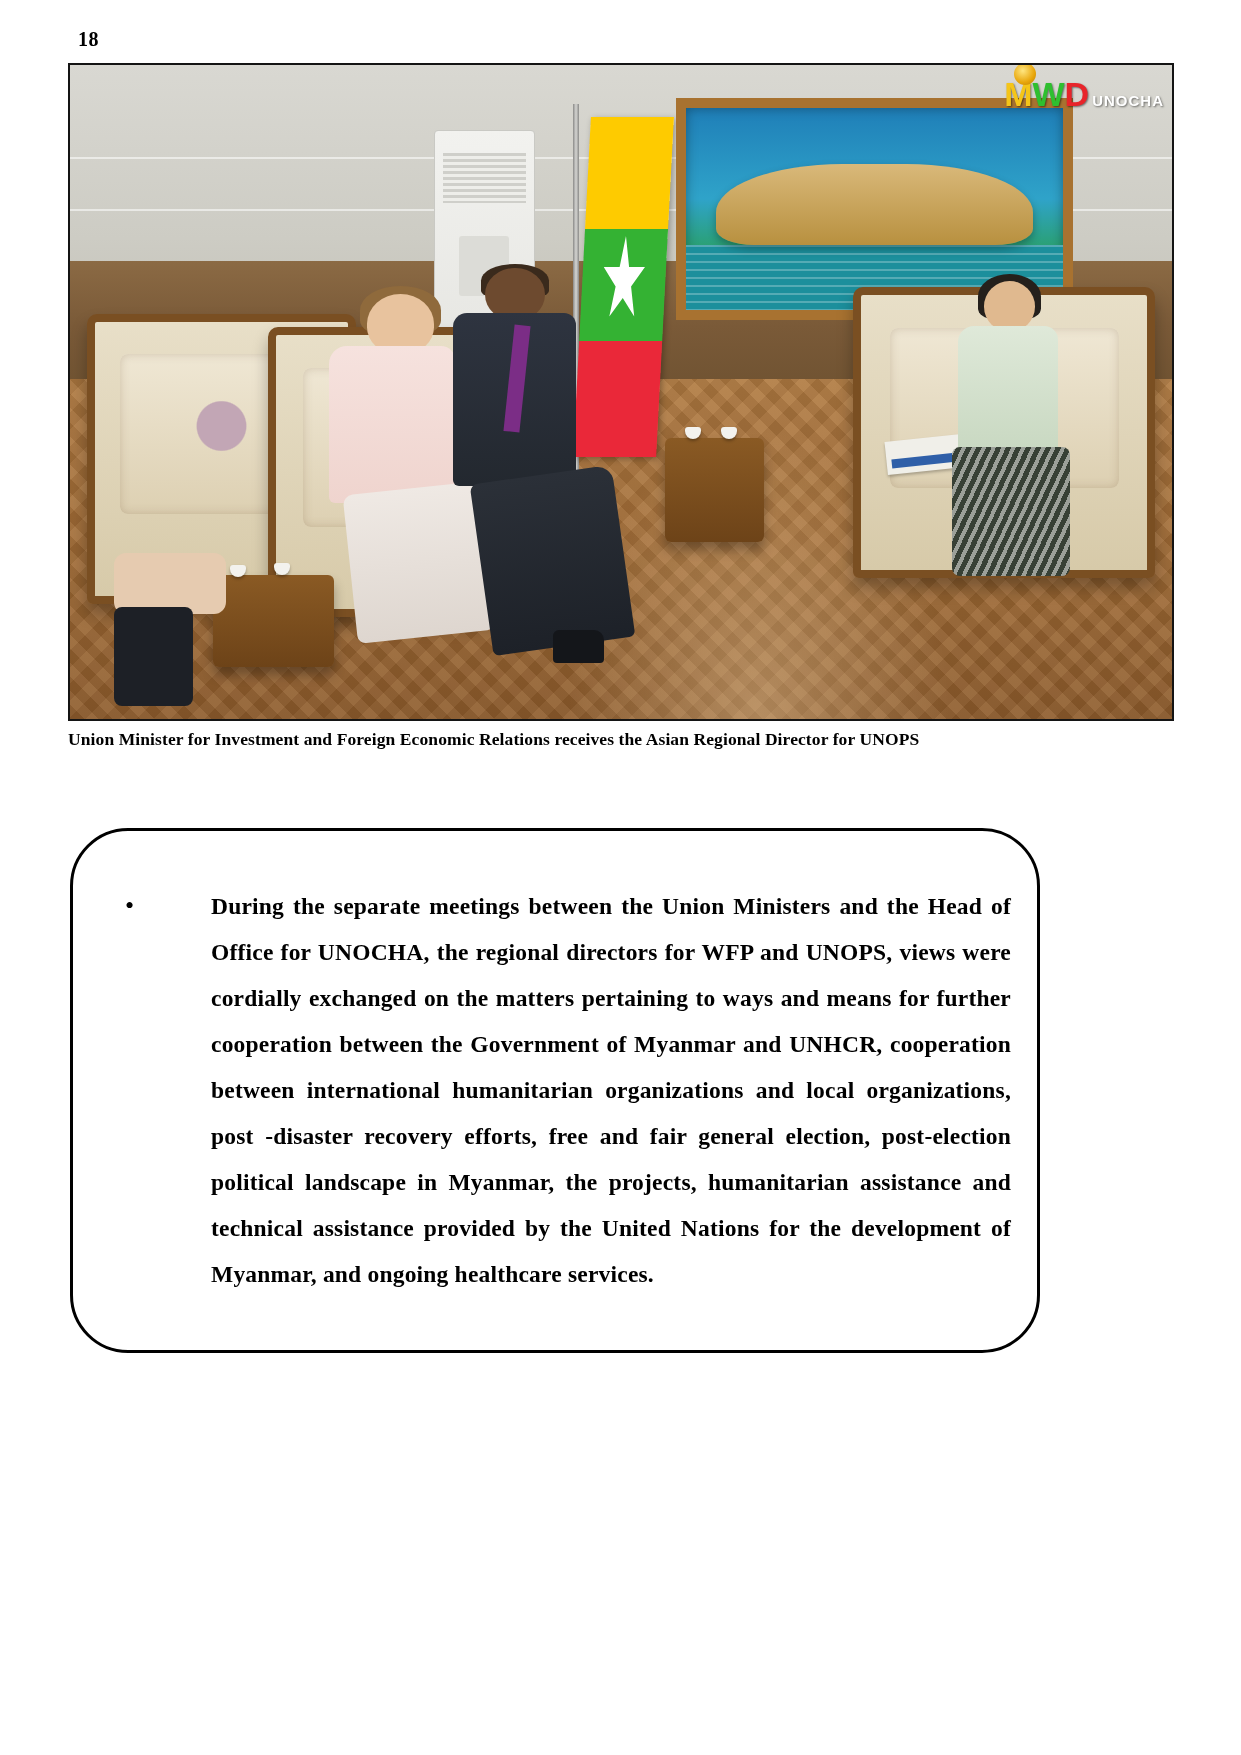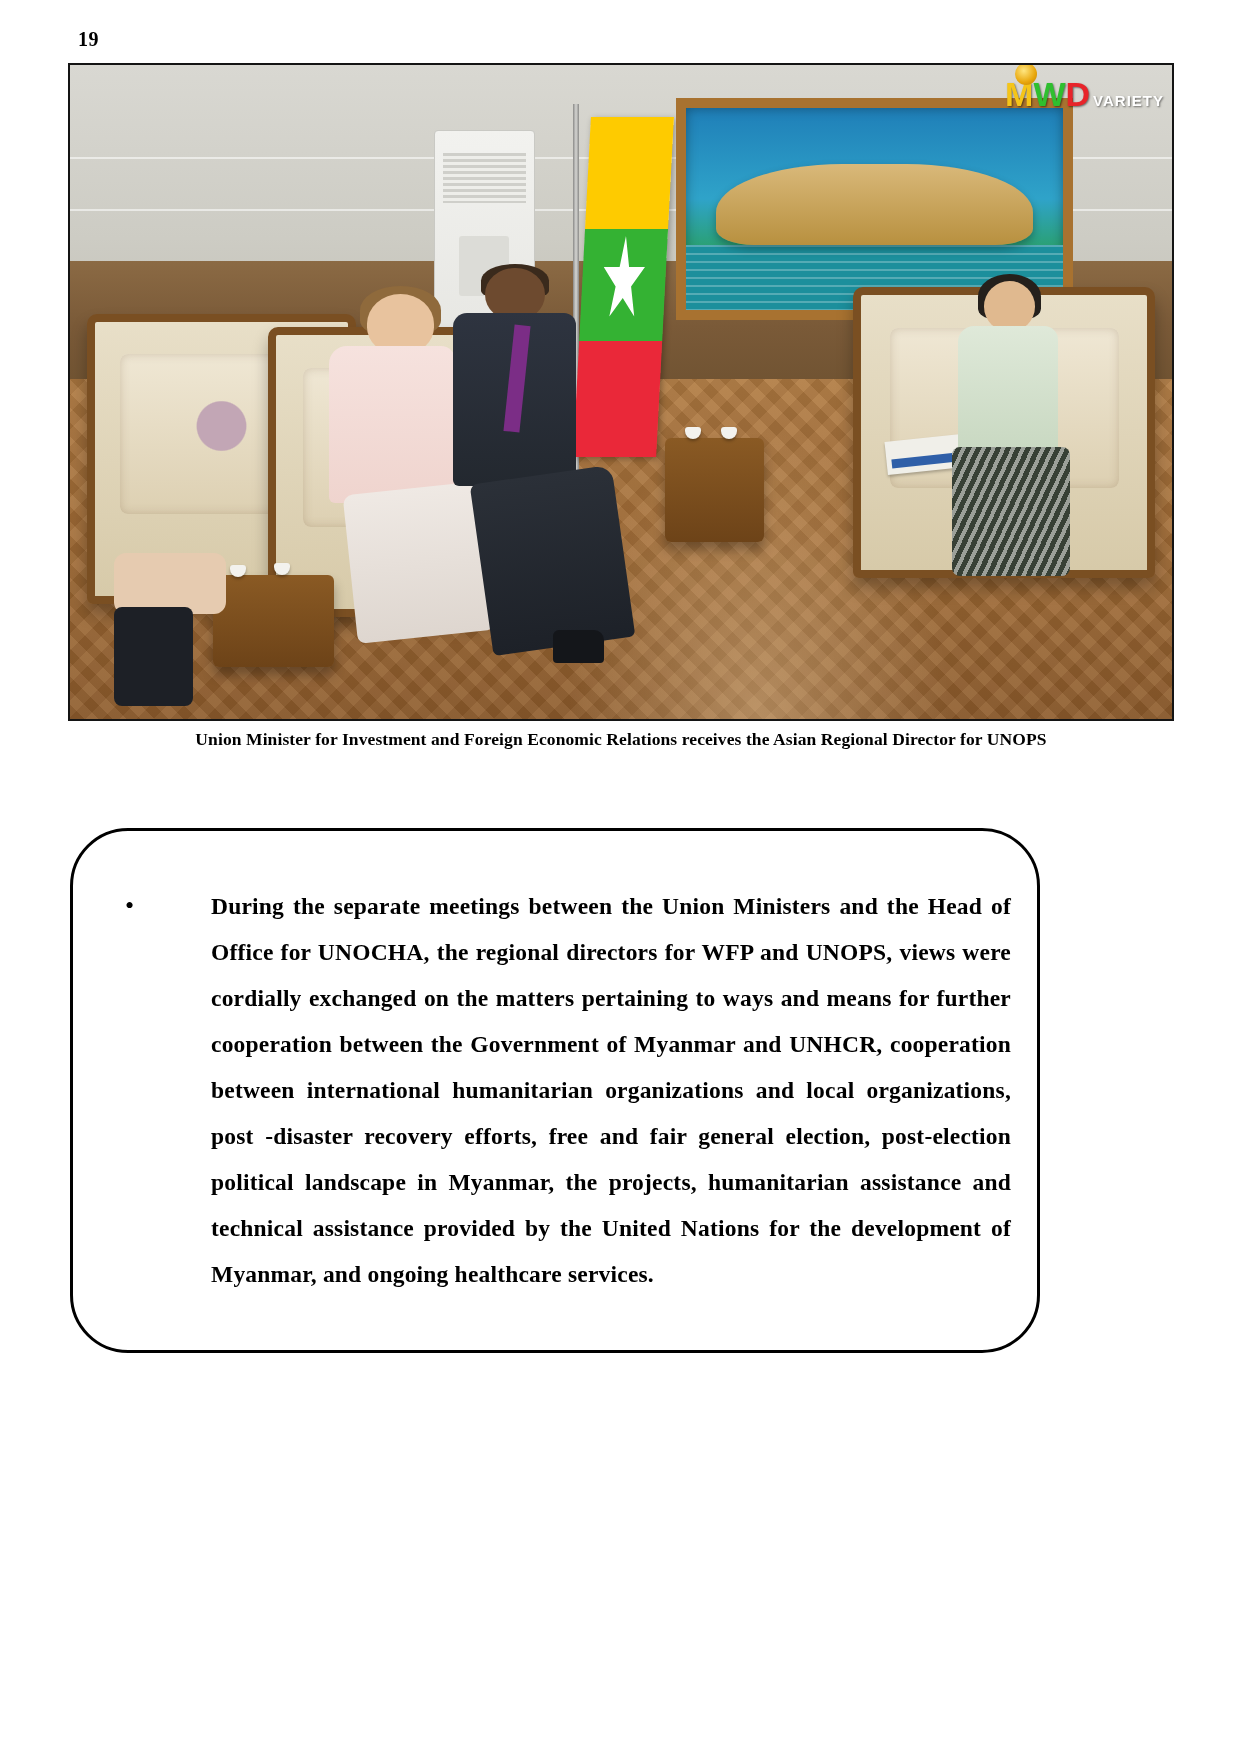--- a/index.html
+++ b/index.html
@@ -358,21 +358,21 @@
   .doc-on-sofa:after {
     content: "";
     position: absolute; left: 6%; top: 55%;
     width: 80%; height: 28%;
     background: #2f5fa8;
   }
 
   .figure-caption {
     width: 1106px;
     margin-top: 8px;
-    text-align: center;
+    text-align: left;
     font-family: "Liberation Serif", serif;
     font-weight: bold;
     font-size: 17.5px;
     letter-spacing: 0.1px;
   }
 
   
   .callout {
     position: absolute;
     left: 70px;
@@ -410,21 +410,21 @@
     text-justify: inter-word;
     letter-spacing: 0.2px;
     margin-left: 48px;
   }
 </style>
 </head>
 <body>
 
 <div class="page">
 
-  <div class="page-number">19</div>
+  <div class="page-number">18</div>
 
   <div class="figure">
     <div class="photo-frame">
       <div class="photo">
 
         <div class="wall-upper"></div>
         <div class="wall-panel-line" style="top:14%"></div>
         <div class="wall-panel-line" style="top:22%"></div>
         <div class="wood-wainscot"></div>
         <div class="floor"></div>
@@ -443,21 +443,21 @@
         <div class="painting">
           <div class="water"></div>
           <div class="barge"></div>
         </div>
 
         <div class="tv-logo">
           <div class="tv-logo-crest"></div>
           <span class="m">M</span>
           <span class="w">W</span>
           <span class="d">D</span>
-          <span class="variety">VARIETY</span>
+          <span class="variety">UNOCHA</span>
         </div>
 
         <div class="sofa sofa-left">
           <div class="cushion"></div>
         </div>
         <div class="sofa sofa-mid">
           <div class="cushion"></div>
         </div>
         <div class="sofa sofa-right">
           <div class="cushion"></div>

